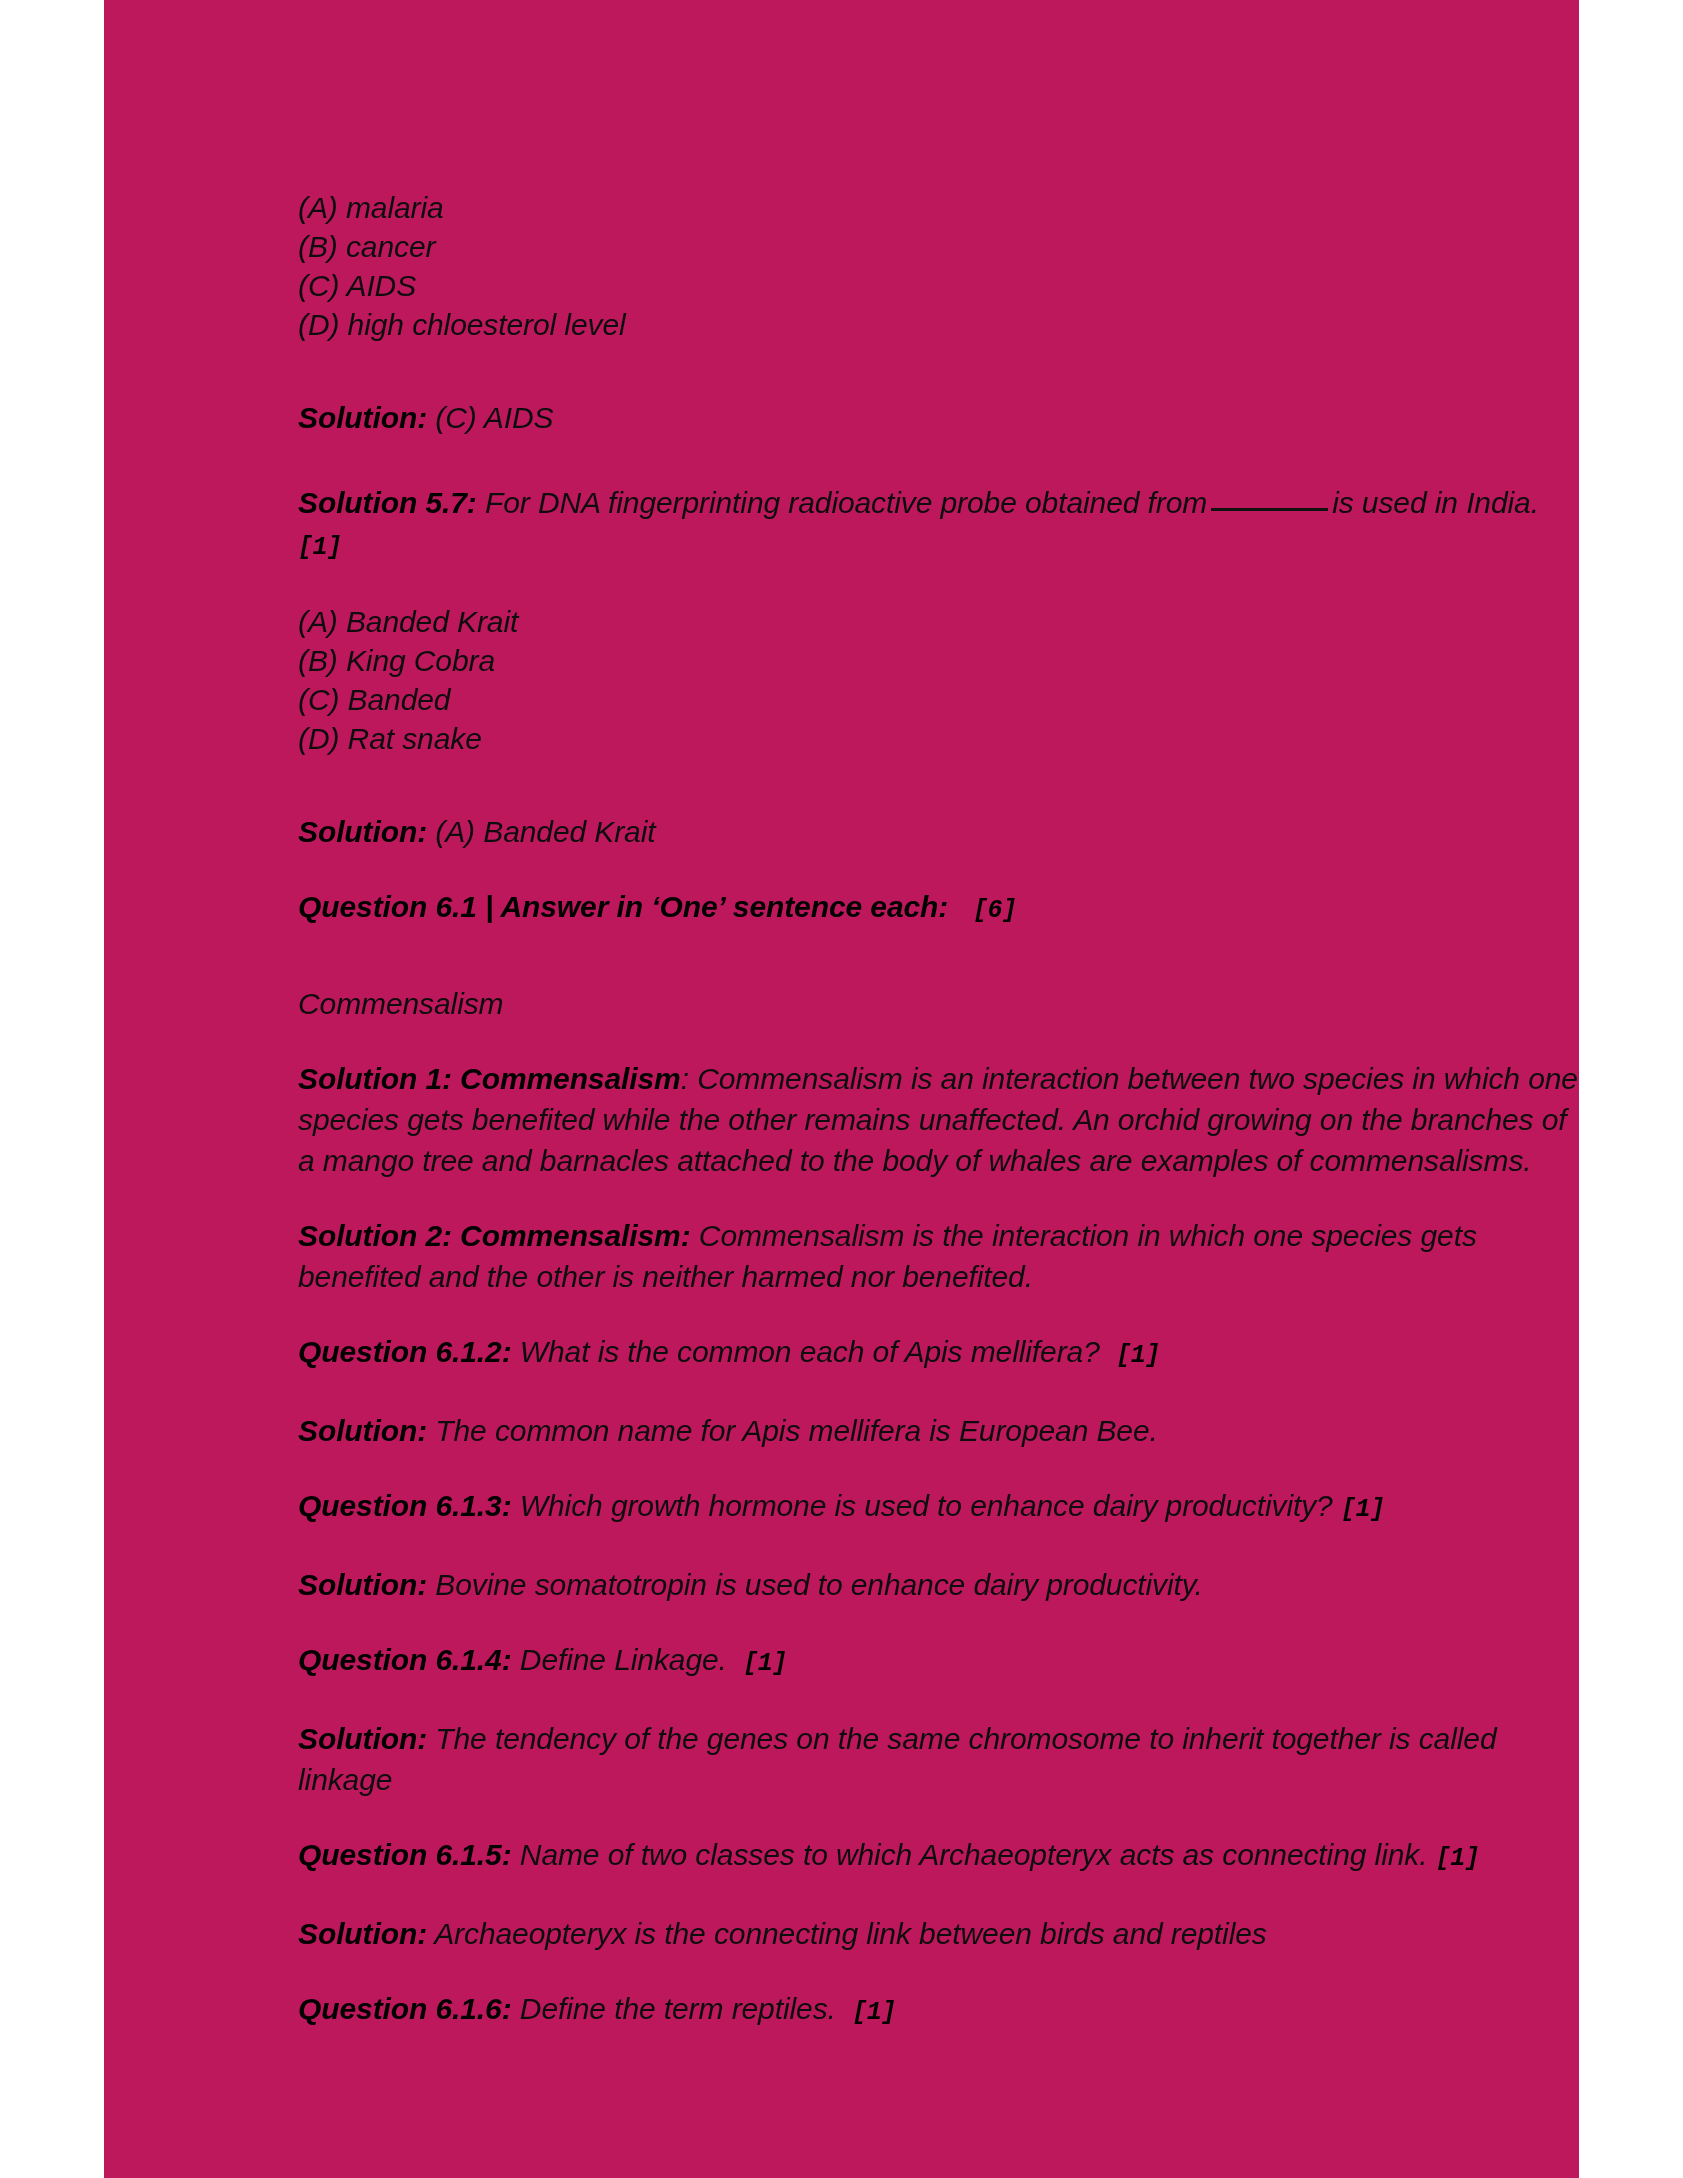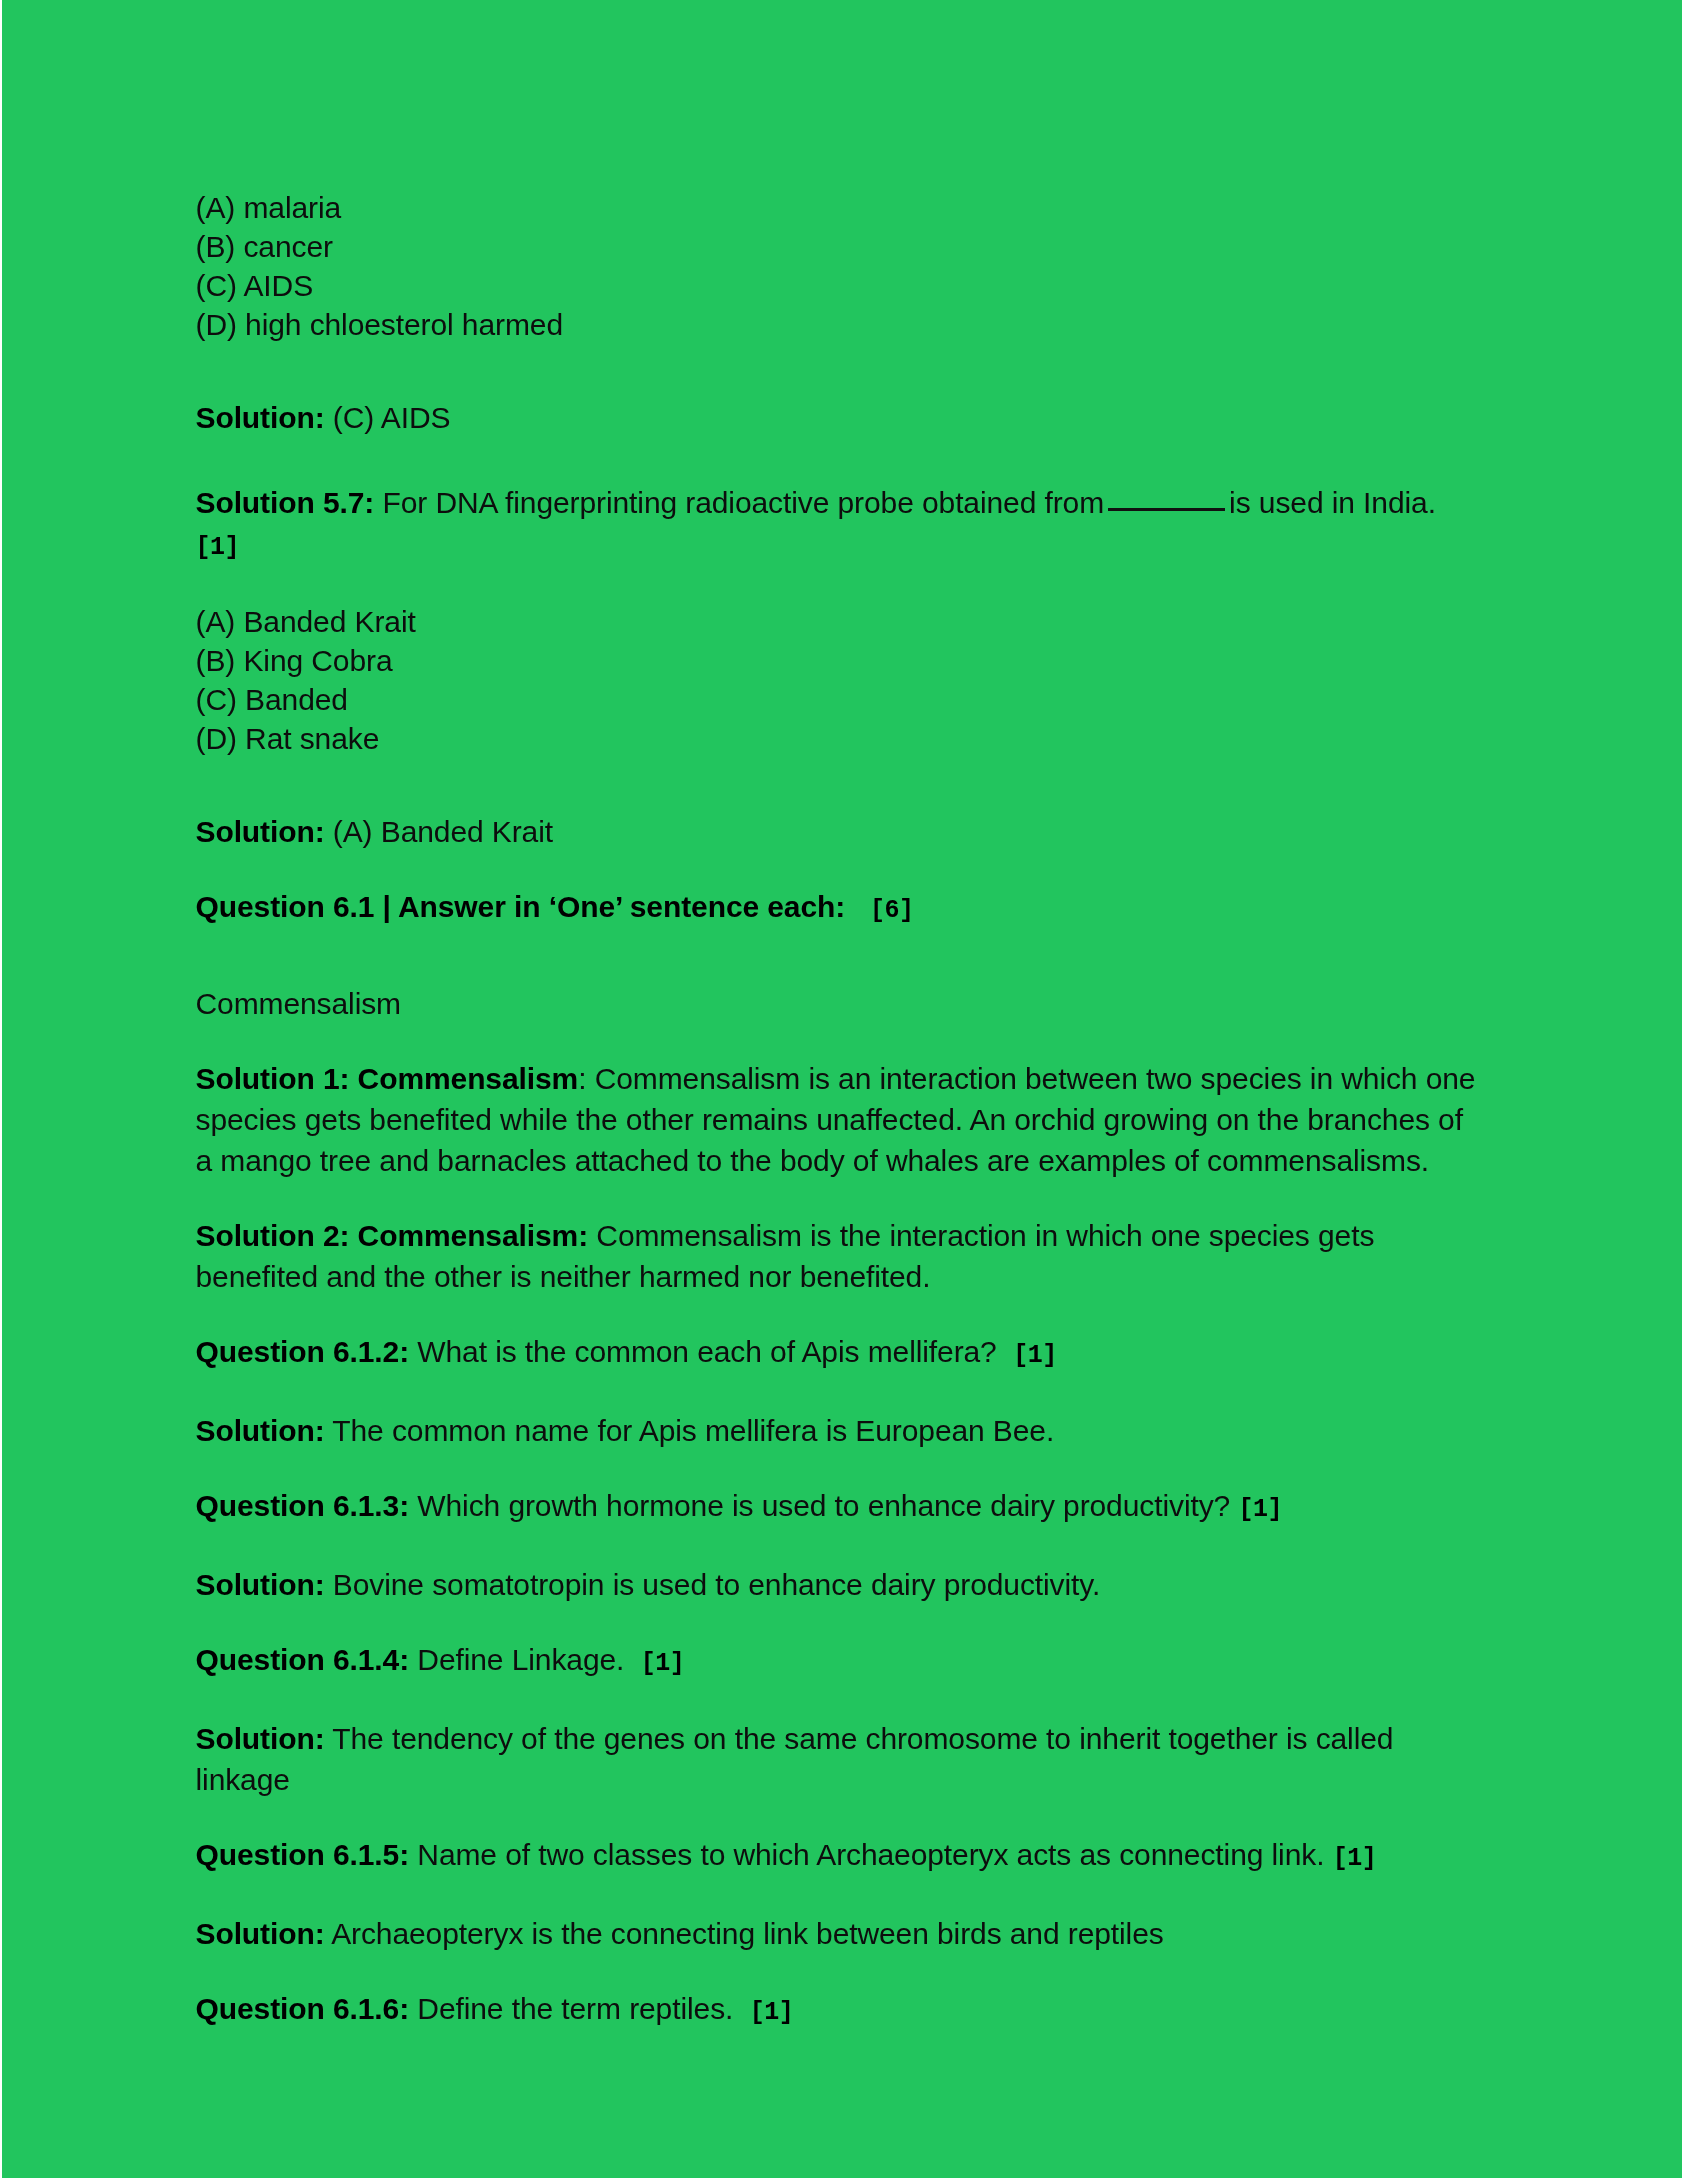--- a/index.html
+++ b/index.html
@@ -3,27 +3,28 @@
 <meta charset="utf-8">
 <title>Exam Solutions Page</title>
 <style>
   html, body {
     margin: 0;
     padding: 0;
     background: #ffffff;
   }
   .page {
     position: relative;
-    width: 1680px;
+    width: 1475px;
     height: 2178px;
-    background: #22c55e;
+    background: #be185d;
     margin: 0 auto;
     overflow: hidden;
     font-family: "Liberation Sans", "DejaVu Sans", sans-serif;
     color: #000000;
+    font-style: italic;
     -webkit-font-smoothing: antialiased;
   }
   .content {
     position: absolute;
     left: 194px;
     top: 188px;
     width: 1287px;
   }
 
   
@@ -79,21 +80,21 @@
 </head>
 <body>
 
 <div class="page">
   <div class="content">
 
     <ul class="optlist">
       <li>(A) malaria</li>
       <li>(B) cancer</li>
       <li>(C) AIDS</li>
-      <li>(D) high chloesterol harmed</li>
+      <li>(D) high chloesterol level</li>
     </ul>
 
     <div class="gap-xl"></div>
 
     <p class="para"><span class="lead">Solution:</span> <span>(C) AIDS</span></p>
 
     <div class="gap-lg"></div>
 
     <p class="para"><span class="lead">Solution 5.7:</span> <span>For DNA fingerprinting radioactive probe obtained from</span><span class="blank"></span><span>is used in India.</span> <span class="mark">[1]</span></p>
 

